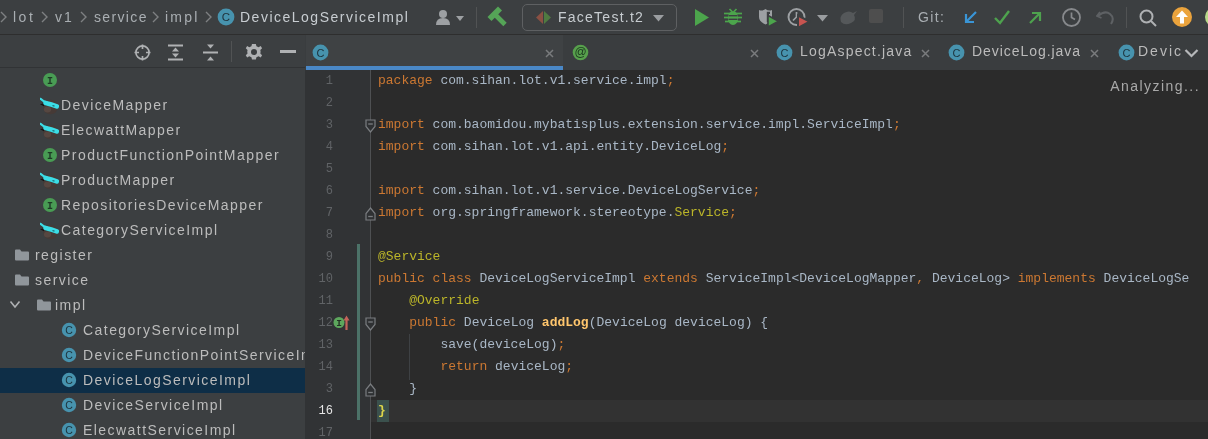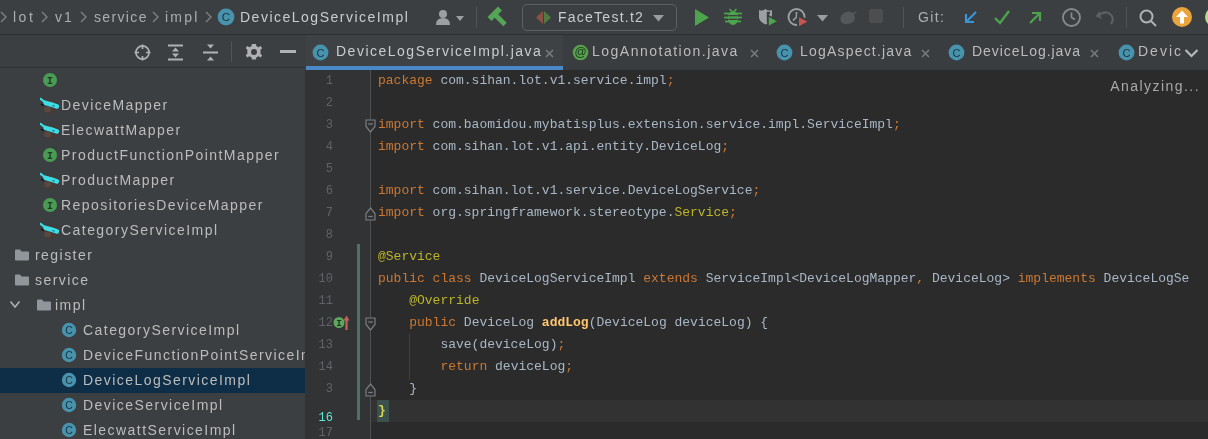--- a/index.html
+++ b/index.html
@@ -308,30 +308,28 @@
   </div>
 
   <div id="tabbar">
     <div class="abs" style="left:1px;top:0;width:257px;height:31px;background:#3F4244"></div>
     <div class="abs" style="left:1px;top:31px;width:257px;height:4px;background:#4A88C7"></div>
 
     <svg class="abs" style="left:7px;top:9px" width="17" height="17" viewBox="0 0 17 17">
         <circle cx="8.5" cy="8.5" r="7.9" fill="#4793AE"></circle>
         <text x="8.5" y="12.6" font-size="11" font-family="Liberation Sans" fill="#1c333d" text-anchor="middle">C</text>
       </svg>
-    <span class="tlbl abs" style="left:31px;top:8px;color:#C9CCCF">DeviceLogServiceImpl.java</span>
     <svg class="abs" style="left:239px;top:13px" width="11" height="11" viewBox="0 0 11 11">
         <path d="M2 2 L9 9 M9 2 L2 9" stroke="#797B7D" stroke-width="1.5"></path>
       </svg>
 
     <svg class="abs" style="left:267px;top:9px" width="17" height="17" viewBox="0 0 17 17">
         <circle cx="8.5" cy="8.5" r="7.8" fill="#57A04C"></circle>
         <text x="8.5" y="12.4" font-size="12" font-family="Liberation Sans" fill="#1c3a20" text-anchor="middle">@</text>
       </svg>
-    <span class="tlbl abs" style="left:287px;top:8px">LogAnnotation.java</span>
     <svg class="abs" style="left:444px;top:13px" width="11" height="11" viewBox="0 0 11 11">
         <path d="M2 2 L9 9 M9 2 L2 9" stroke="#797B7D" stroke-width="1.5"></path>
       </svg>
 
     <svg class="abs" style="left:471px;top:9px" width="17" height="17" viewBox="0 0 17 17">
         <circle cx="8.5" cy="8.5" r="7.9" fill="#4793AE"></circle>
         <text x="8.5" y="12.6" font-size="11" font-family="Liberation Sans" fill="#1c333d" text-anchor="middle">C</text>
       </svg>
     <span class="tlbl abs" style="left:495px;top:8px;letter-spacing:1.2px">LogAspect.java</span>
     <svg class="abs" style="left:615px;top:13px" width="11" height="11" viewBox="0 0 11 11">
@@ -370,21 +368,21 @@
     <div class="lnum" style="top:110px">6</div>
     <div class="lnum" style="top:132px">7</div>
     <div class="lnum" style="top:154px">8</div>
     <div class="lnum" style="top:176px">9</div>
     <div class="lnum" style="top:198px">10</div>
     <div class="lnum" style="top:220px">11</div>
     <div class="lnum" style="top:242px">12</div>
     <div class="lnum" style="top:264px">13</div>
     <div class="lnum" style="top:286px">14</div>
     <div class="lnum" style="top:308px">3</div>
-    <div class="lnum" style="top:337px;color:#5eead4">16</div>
+    <div class="lnum" style="top:330px;color:#e5e5e5">16</div>
     <div class="lnum" style="top:352px">17</div>
 
     <svg class="abs" style="left:28px;top:243px" width="18" height="18" viewBox="0 0 18 18">
       <circle cx="6" cy="9.5" r="5.5" fill="#5DA75D"></circle>
       <text x="6" y="13" font-size="9.5" font-family="Liberation Mono" font-weight="bold" fill="#243325" text-anchor="middle">I</text>
       <path d="M13.5 2.5 L16.5 7.5 L14.6 7.5 L14.6 17 L12.4 17 L12.4 7.5 L10.5 7.5 Z" fill="#C3635A"></path>
       </svg>
 
     <svg class="abs" style="left:60px;top:49px" width="11" height="14" viewBox="0 0 11 14">
       <path d="M1 1 L10 1 L10 7.5 L5.5 13 L1 7.5 Z" fill="#2F3133" stroke="#7A7D80" stroke-width="1.2"></path>

